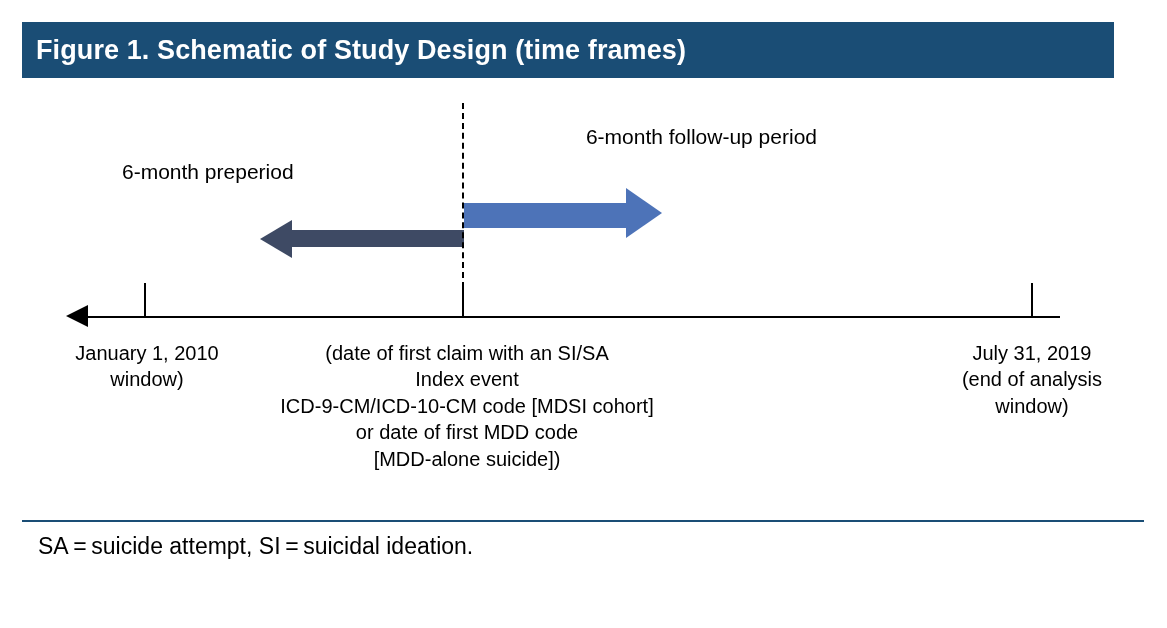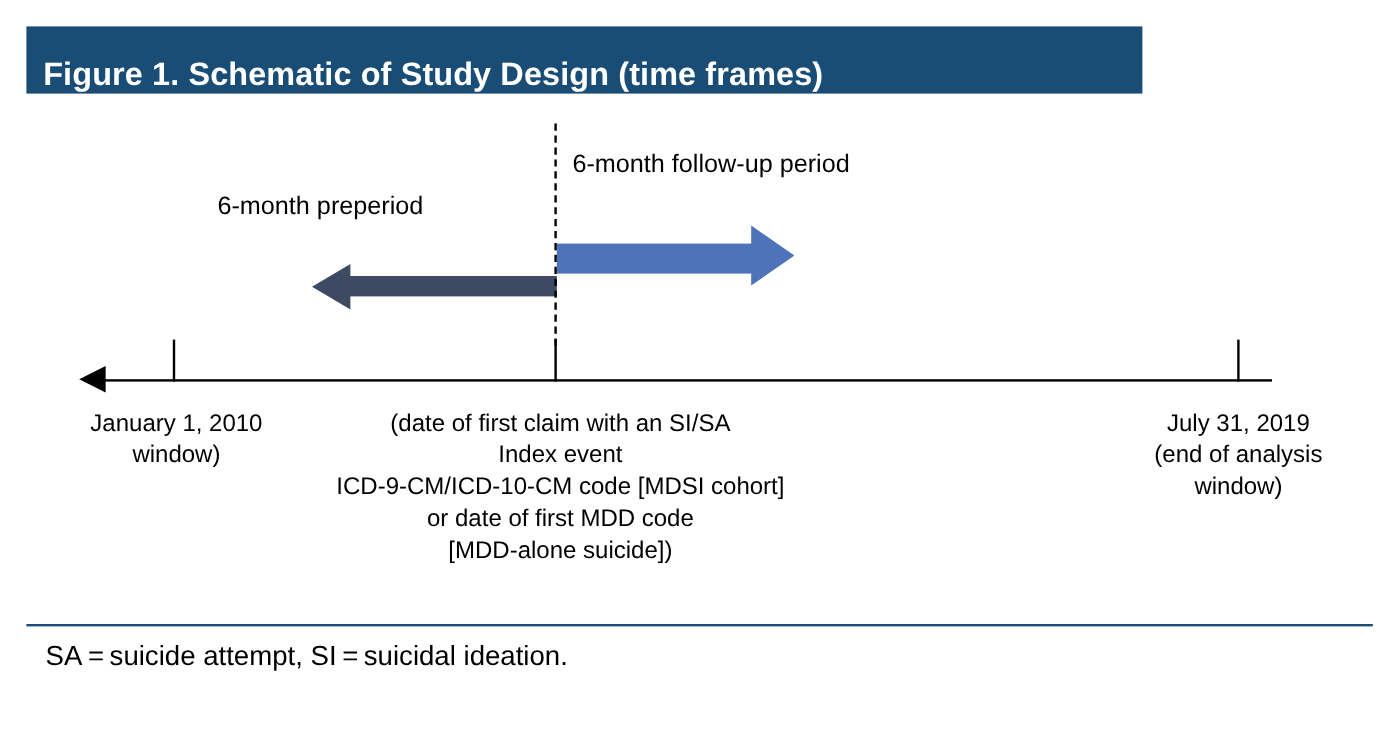--- a/index.html
+++ b/index.html
@@ -17,25 +17,25 @@
     height: 628px;
     background: #ffffff;
     overflow: hidden;
   }
 
   
   .title-bar {
     position: absolute;
     left: 22px;
     top: 22px;
-    width: 930px;
+    width: 1092px;
     height: 56px;
     background: #1a4d75;
     display: flex;
-    align-items: flex-end;
+    align-items: center;
   }
   .title-text {
     color: #ffffff;
     font-size: 27px;
     font-weight: bold;
     padding-left: 14px;
     letter-spacing: 0.1px;
     white-space: nowrap;
   }
 
@@ -125,29 +125,29 @@
     border-bottom: 25px solid transparent;
     border-left: 36px solid #4d73b8;
   }
 
   
   .label-pre {
     position: absolute;
     left: 100px;
     top: 82px;
     width: 290px;
-    text-align: center;
+    text-align: left;
     font-size: 21px;
   }
   .label-post {
     position: absolute;
     left: 455px;
     top: 47px;
     width: 340px;
-    text-align: left;
+    text-align: right;
     font-size: 21px;
   }
 
   
   .caption {
     position: absolute;
     font-size: 20px;
     line-height: 1.32;
     text-align: center;
   }

